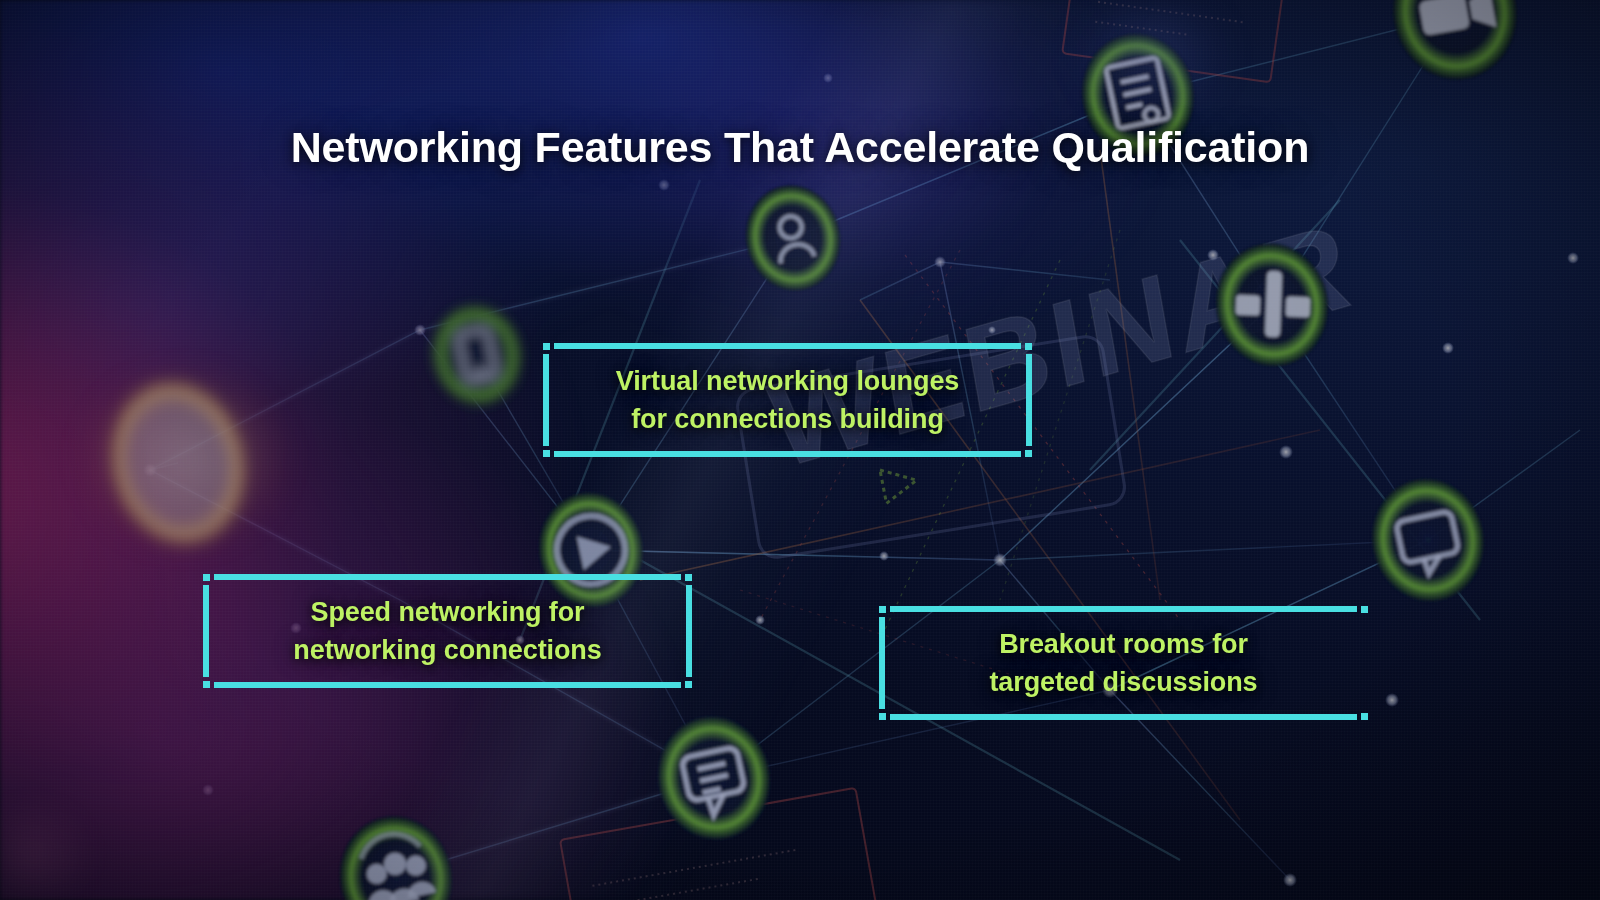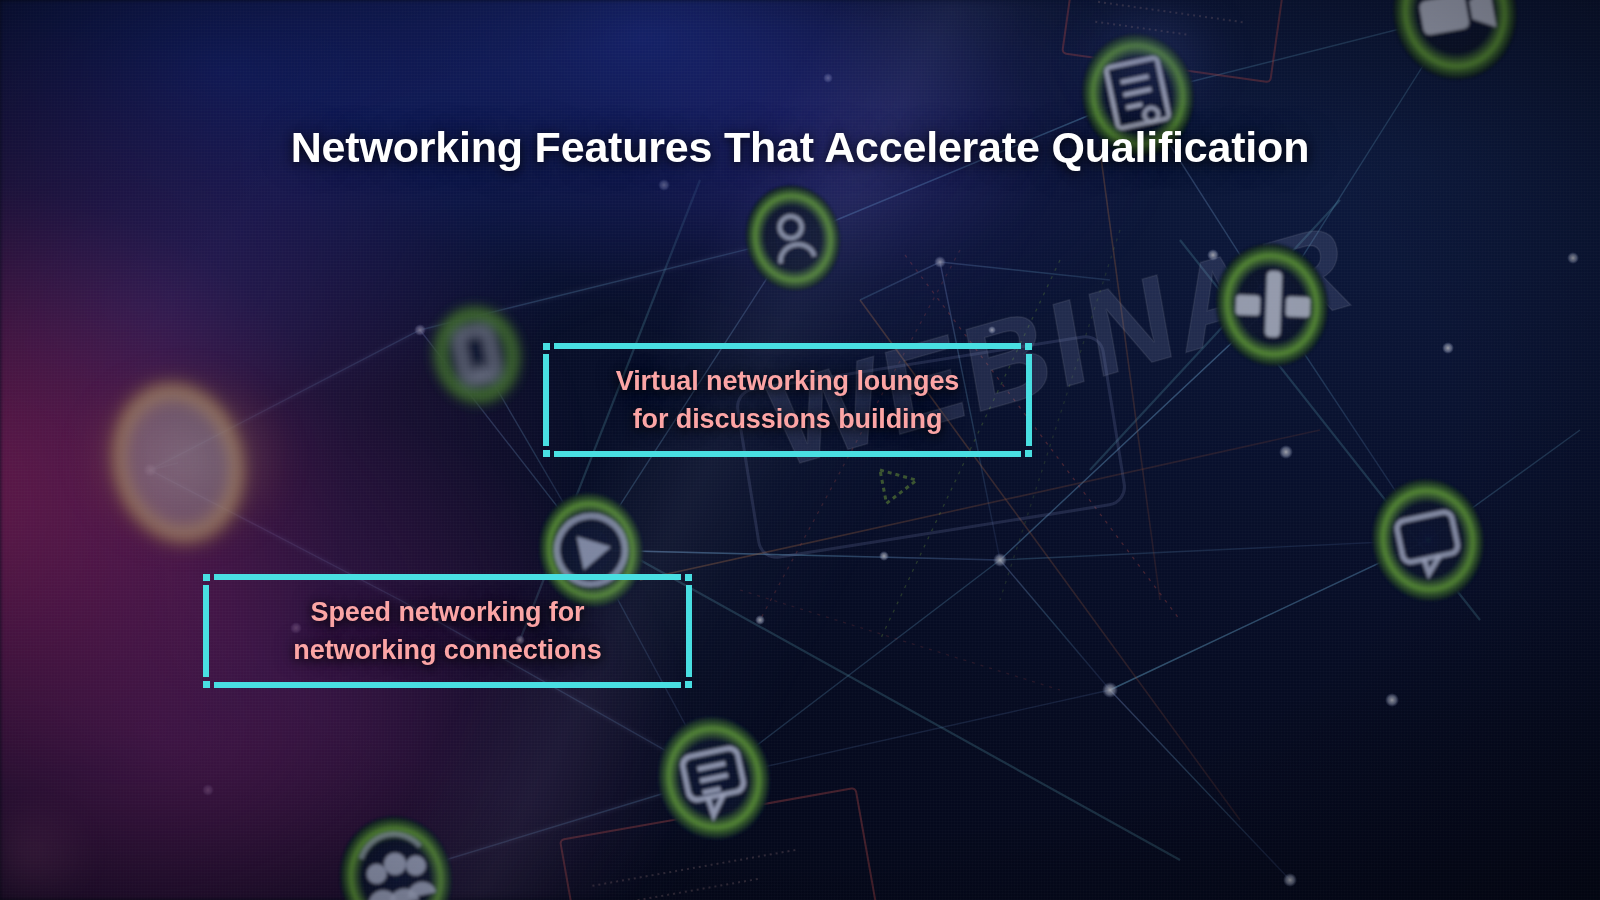--- a/index.html
+++ b/index.html
@@ -110,21 +110,21 @@
   .frame .dot.tl { left:0;  top:0; }
   .frame .dot.tr { right:0; top:0; }
   .frame .dot.bl { left:0;  bottom:0; }
   .frame .dot.br { right:0; bottom:0; }
 
   .callout .ctext {
     position:absolute; inset:0;
     display:flex; flex-direction:column;
     align-items:center; justify-content:center;
     text-align:center;
-    color:#fca5a5; font-weight:700; font-size:27px; line-height:1.42;
+    color:#bef264; font-weight:700; font-size:27px; line-height:1.42;
     letter-spacing:-0.1px;
     text-shadow:0 2px 8px rgba(0,0,0,.78), 0 0 20px rgba(0,0,0,.5);
     padding:0 18px;
   }
   .callout .ctext .ln { display:block; white-space:nowrap; }
 
   
   #callout-lounges  { left:543px;  top:343px; width:489px; height:114px; }
   #callout-speed    { left:203px;  top:574px; width:489px; height:114px; }
   #callout-breakout { left:879px;  top:606px; width:489px; height:114px; }
@@ -411,35 +411,51 @@
       <span class="edge bottom"></span>
       <span class="edge left"></span>
       <span class="edge right"></span>
       <span class="dot tl"></span>
       <span class="dot tr"></span>
       <span class="dot bl"></span>
       <span class="dot br"></span>
     </div>
     <div class="ctext">
       <span class="ln">Virtual networking lounges</span>
-      <span class="ln">for discussions building</span>
+      <span class="ln">for connections building</span>
     </div>
   </div>
 
   <div class="callout" id="callout-speed">
     <div class="frame">
       <span class="edge top"></span>
       <span class="edge bottom"></span>
       <span class="edge left"></span>
       <span class="edge right"></span>
       <span class="dot tl"></span>
       <span class="dot tr"></span>
       <span class="dot bl"></span>
       <span class="dot br"></span>
     </div>
     <div class="ctext">
       <span class="ln">Speed networking for</span>
       <span class="ln">networking connections</span>
     </div>
   </div>
 
+  <div class="callout" id="callout-breakout">
+    <div class="frame">
+      <span class="edge top"></span>
+      <span class="edge bottom"></span>
+      <span class="edge left"></span>
+      <span class="edge right"></span>
+      <span class="dot tl"></span>
+      <span class="dot tr"></span>
+      <span class="dot bl"></span>
+      <span class="dot br"></span>
+    </div>
+    <div class="ctext">
+      <span class="ln">Breakout rooms for</span>
+      <span class="ln">targeted discussions</span>
+    </div>
+  </div>
 
 </div>
 
 </body></html>

